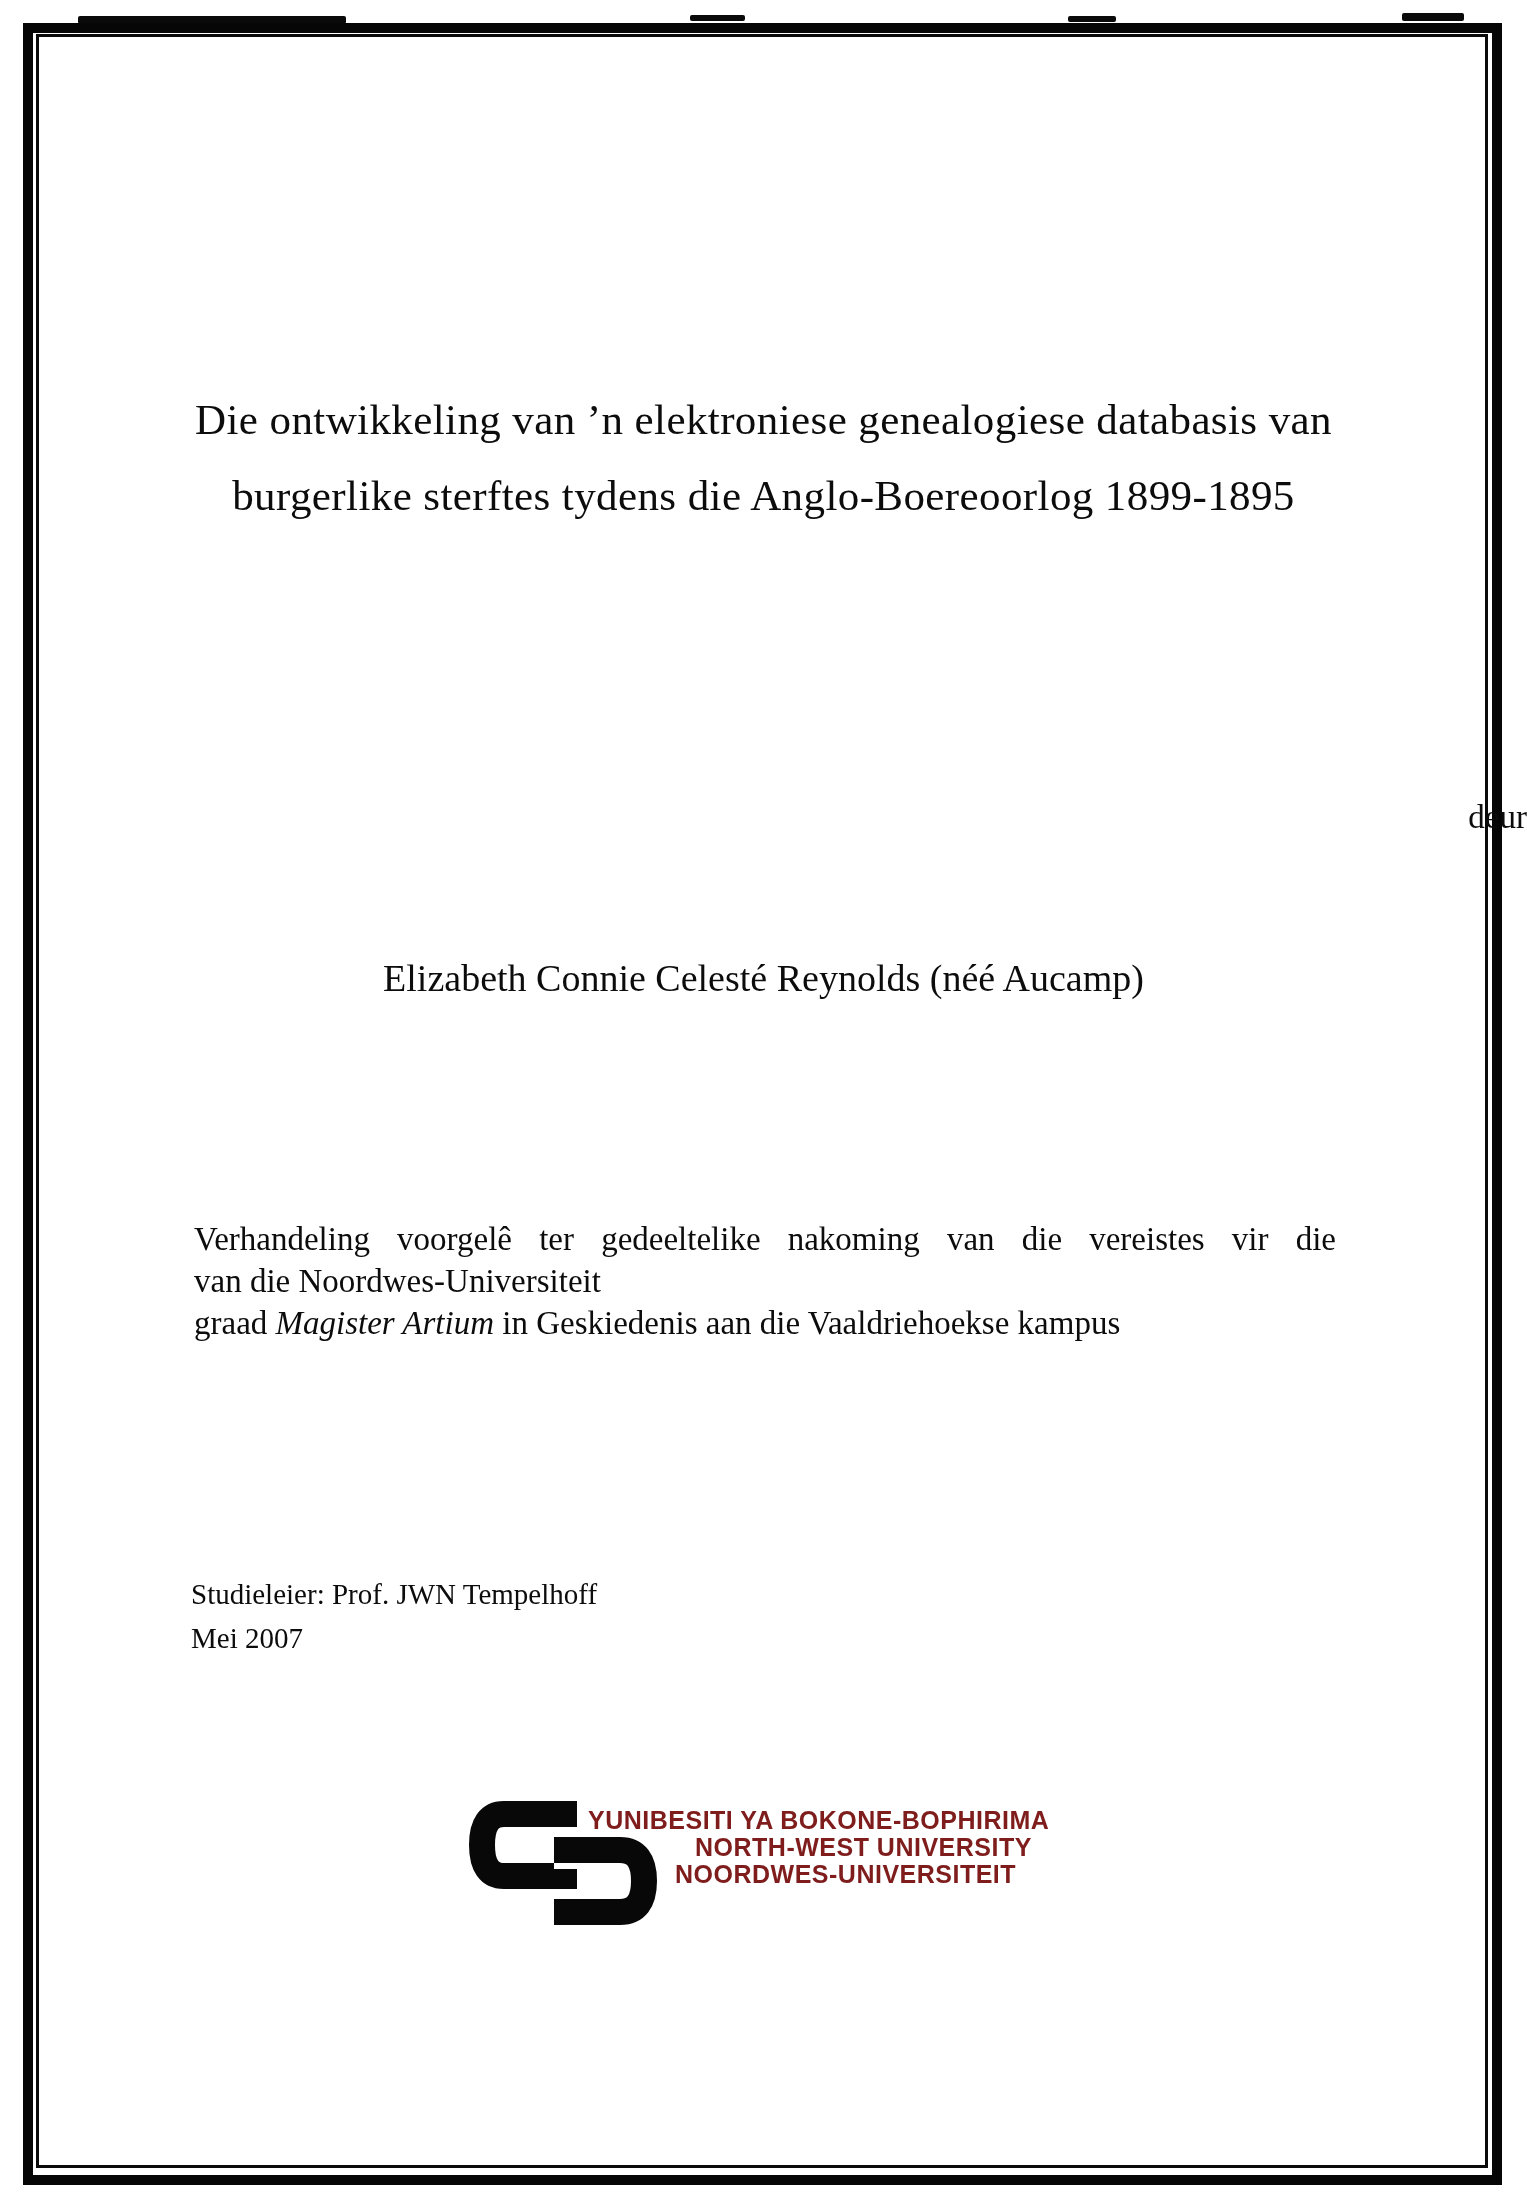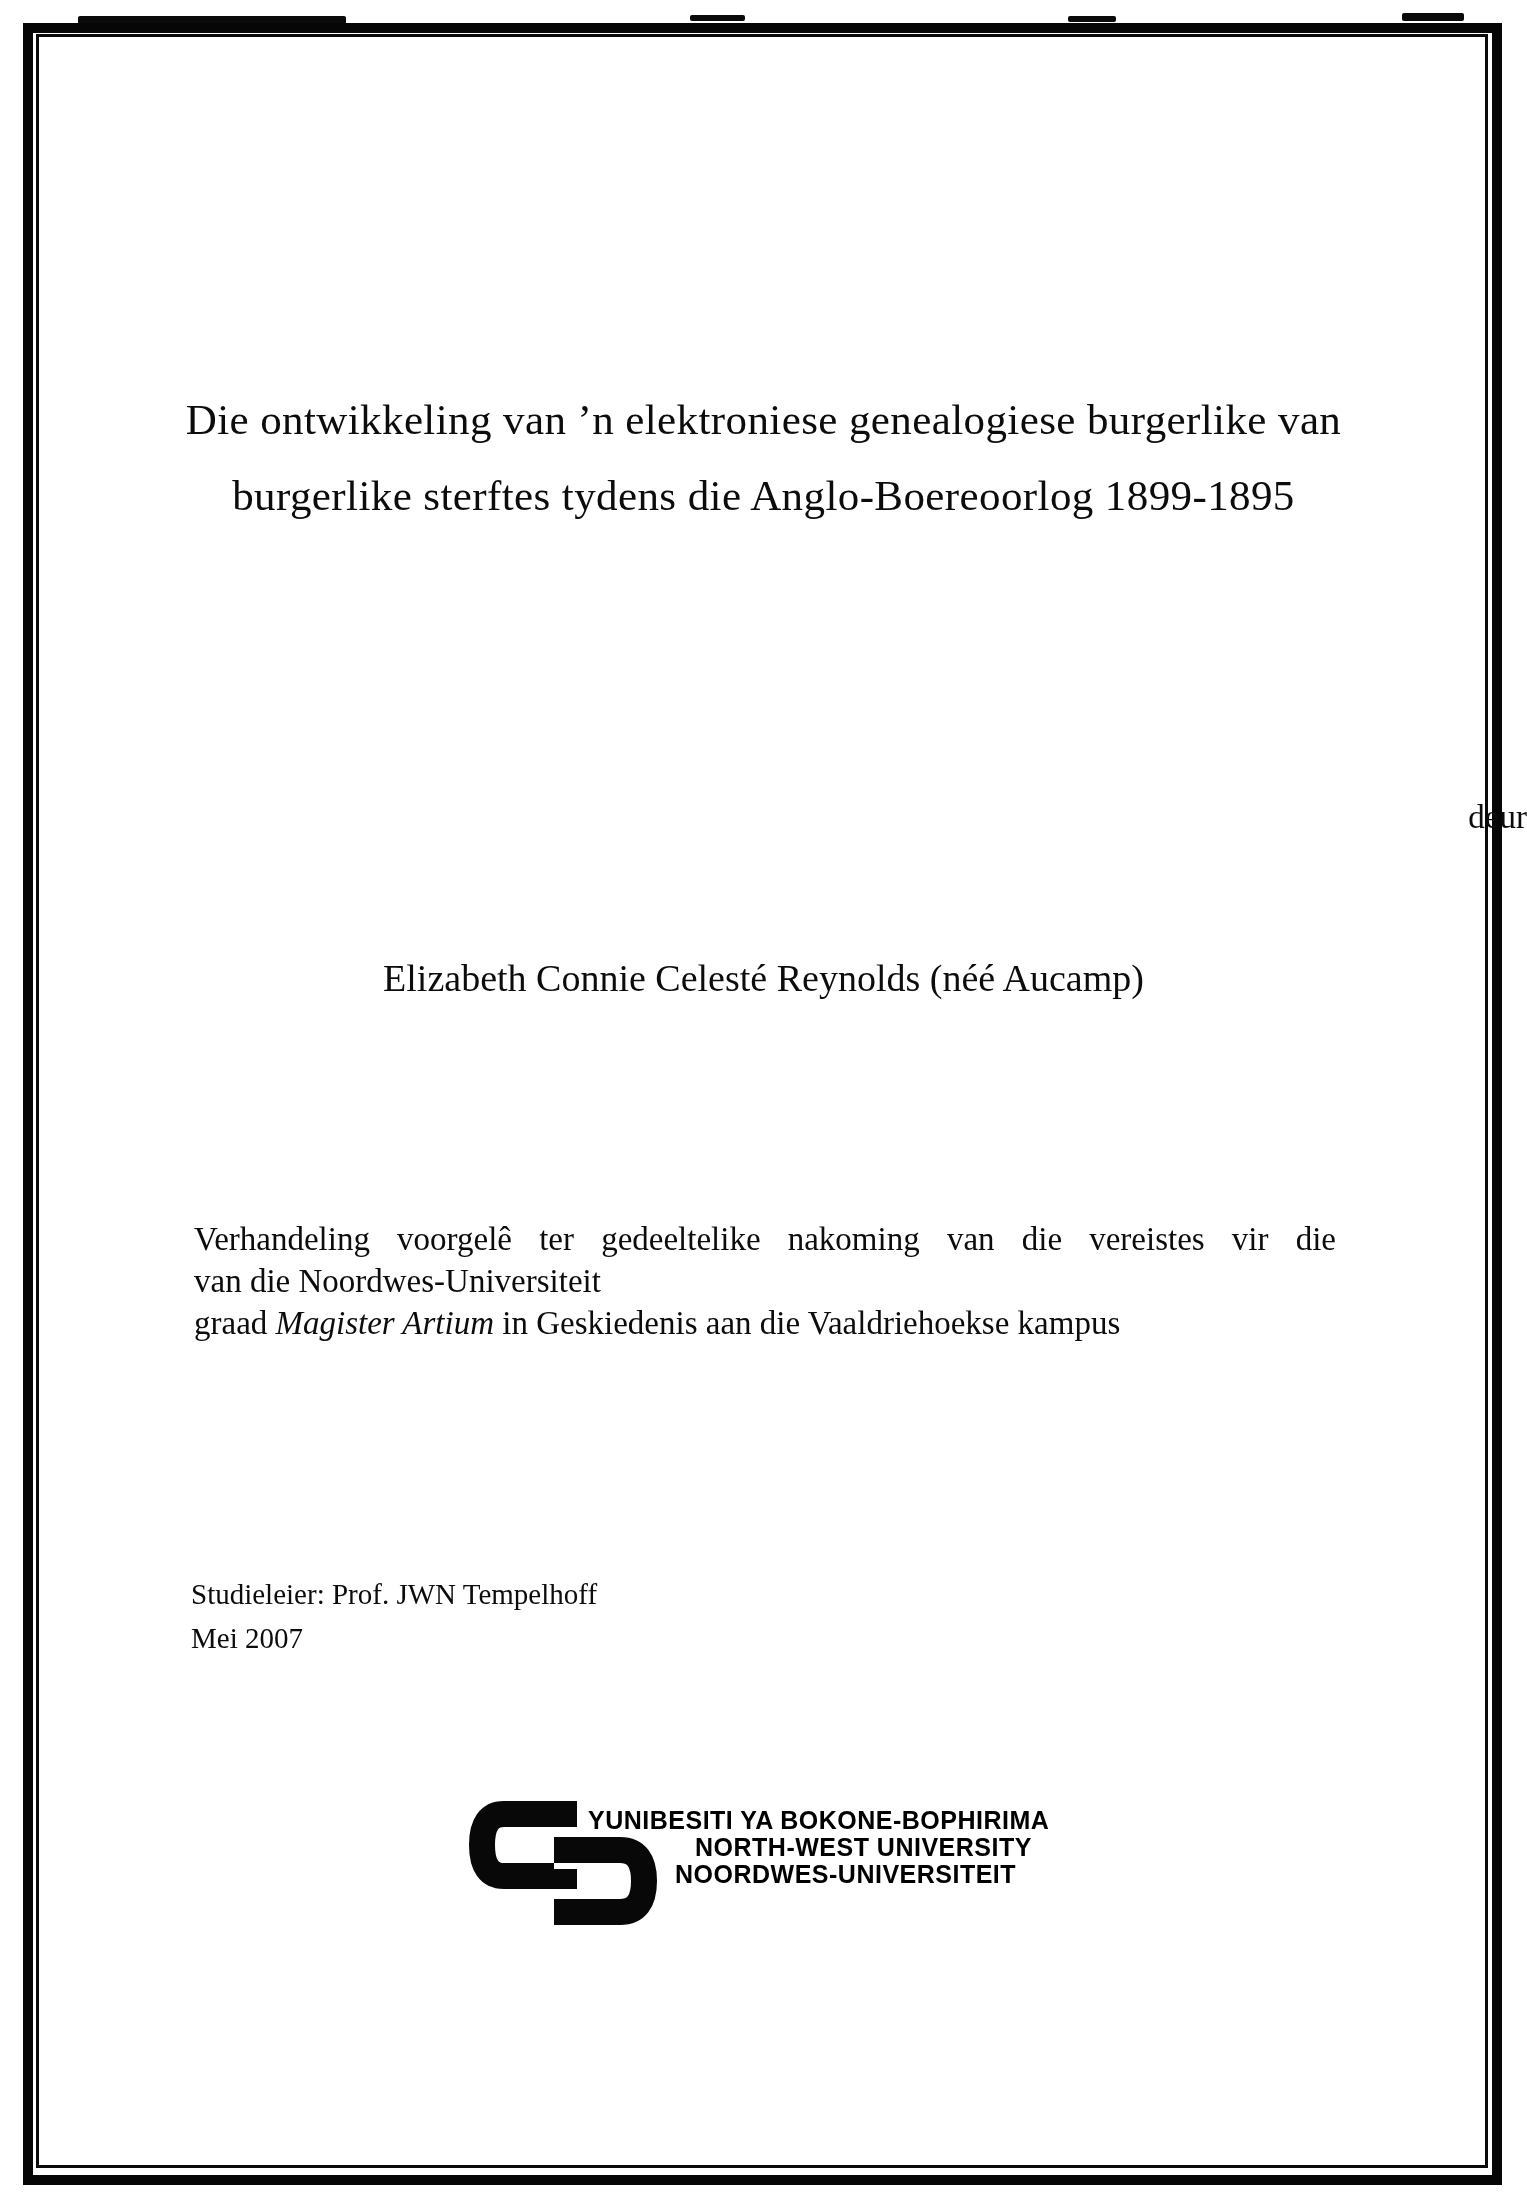--- a/index.html
+++ b/index.html
@@ -41,42 +41,42 @@
     font-size:33px; line-height:42px;
   }
   .statement .just { text-align:justify; text-align-last:justify; }
   .supervisor-block {
     position:absolute; top:1572px; left:191px;
     font-size:29px; line-height:44px;
   }
   .logo-mark { position:absolute; left:462px; top:1800px; width:202px; height:128px; }
   .logo-text {
     position:absolute; font-family:"Liberation Sans", sans-serif;
-    font-size:25px; font-weight:700; letter-spacing:0.5px; color:#000000;
+    font-size:25px; font-weight:700; letter-spacing:0.5px; color:#7f1d1d;
     white-space:nowrap;
   }
   .lt1 { left:588px; top:1806px; }
   .lt2 { left:695px; top:1833px; }
   .lt3 { left:675px; top:1860px; }
 </style>
 </head>
 <body>
 
 <div class="page">
 
   <div class="artifact a1"></div>
   <div class="artifact a2"></div>
   <div class="artifact a3"></div>
   <div class="artifact a4"></div>
 
   <div class="frame-thick"></div>
   <div class="frame-thin"></div>
 
   <div class="title">
-    <div>Die ontwikkeling van ’n elektroniese genealogiese burgerlike van</div>
+    <div>Die ontwikkeling van ’n elektroniese genealogiese databasis van</div>
     <div>burgerlike sterftes tydens die Anglo-Boereoorlog 1899-1895</div>
   </div>
 
   <div class="byline">deur</div>
 
   <div class="author">Elizabeth Connie Celesté Reynolds (néé Aucamp)</div>
 
   <div class="statement">
     <div class="just">Verhandeling voorgelê ter gedeeltelike nakoming van die vereistes vir die</div>
     <div>van die Noordwes-Universiteit</div>

